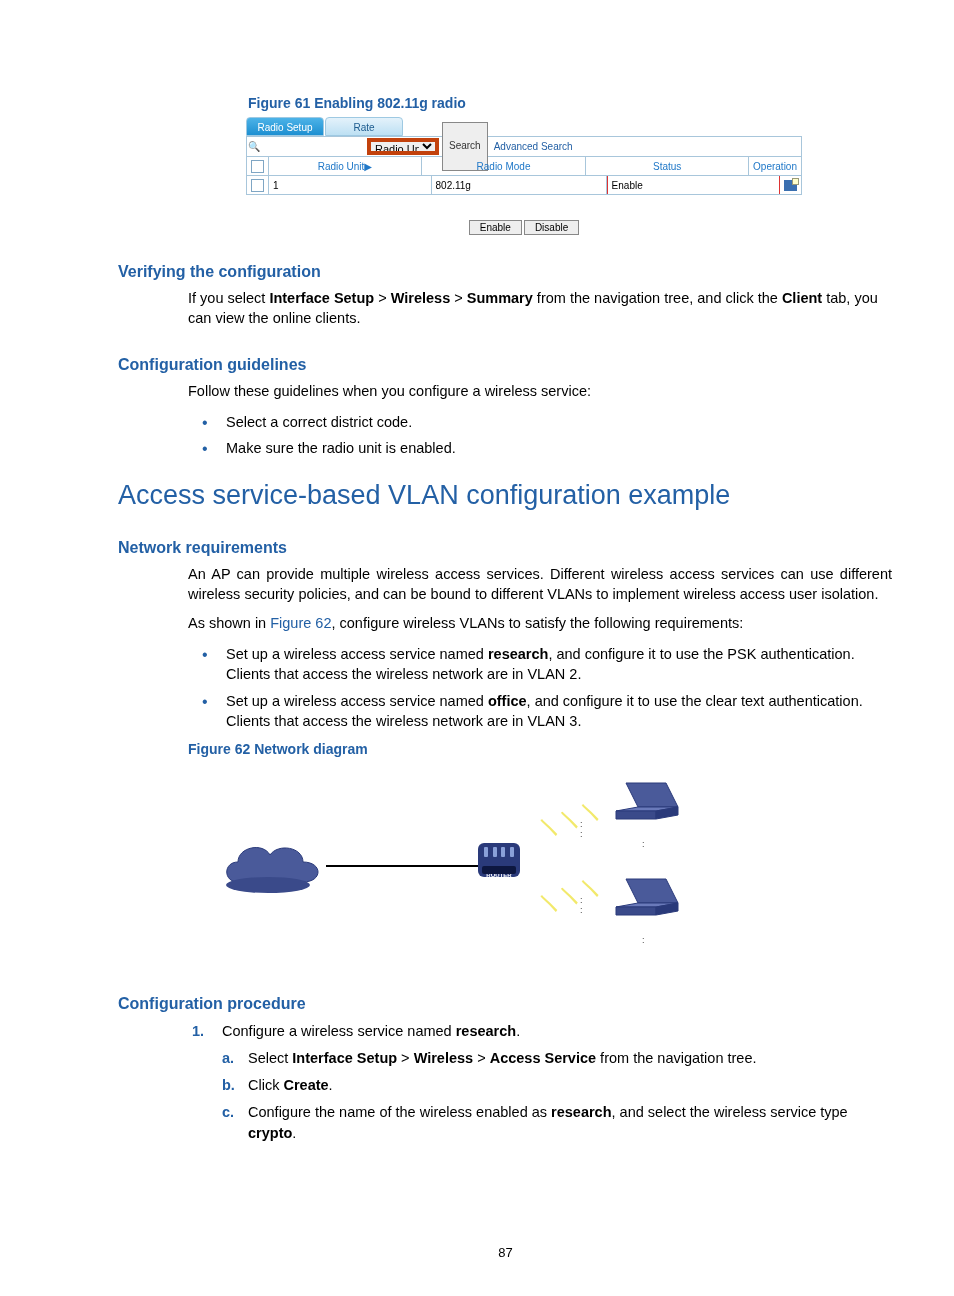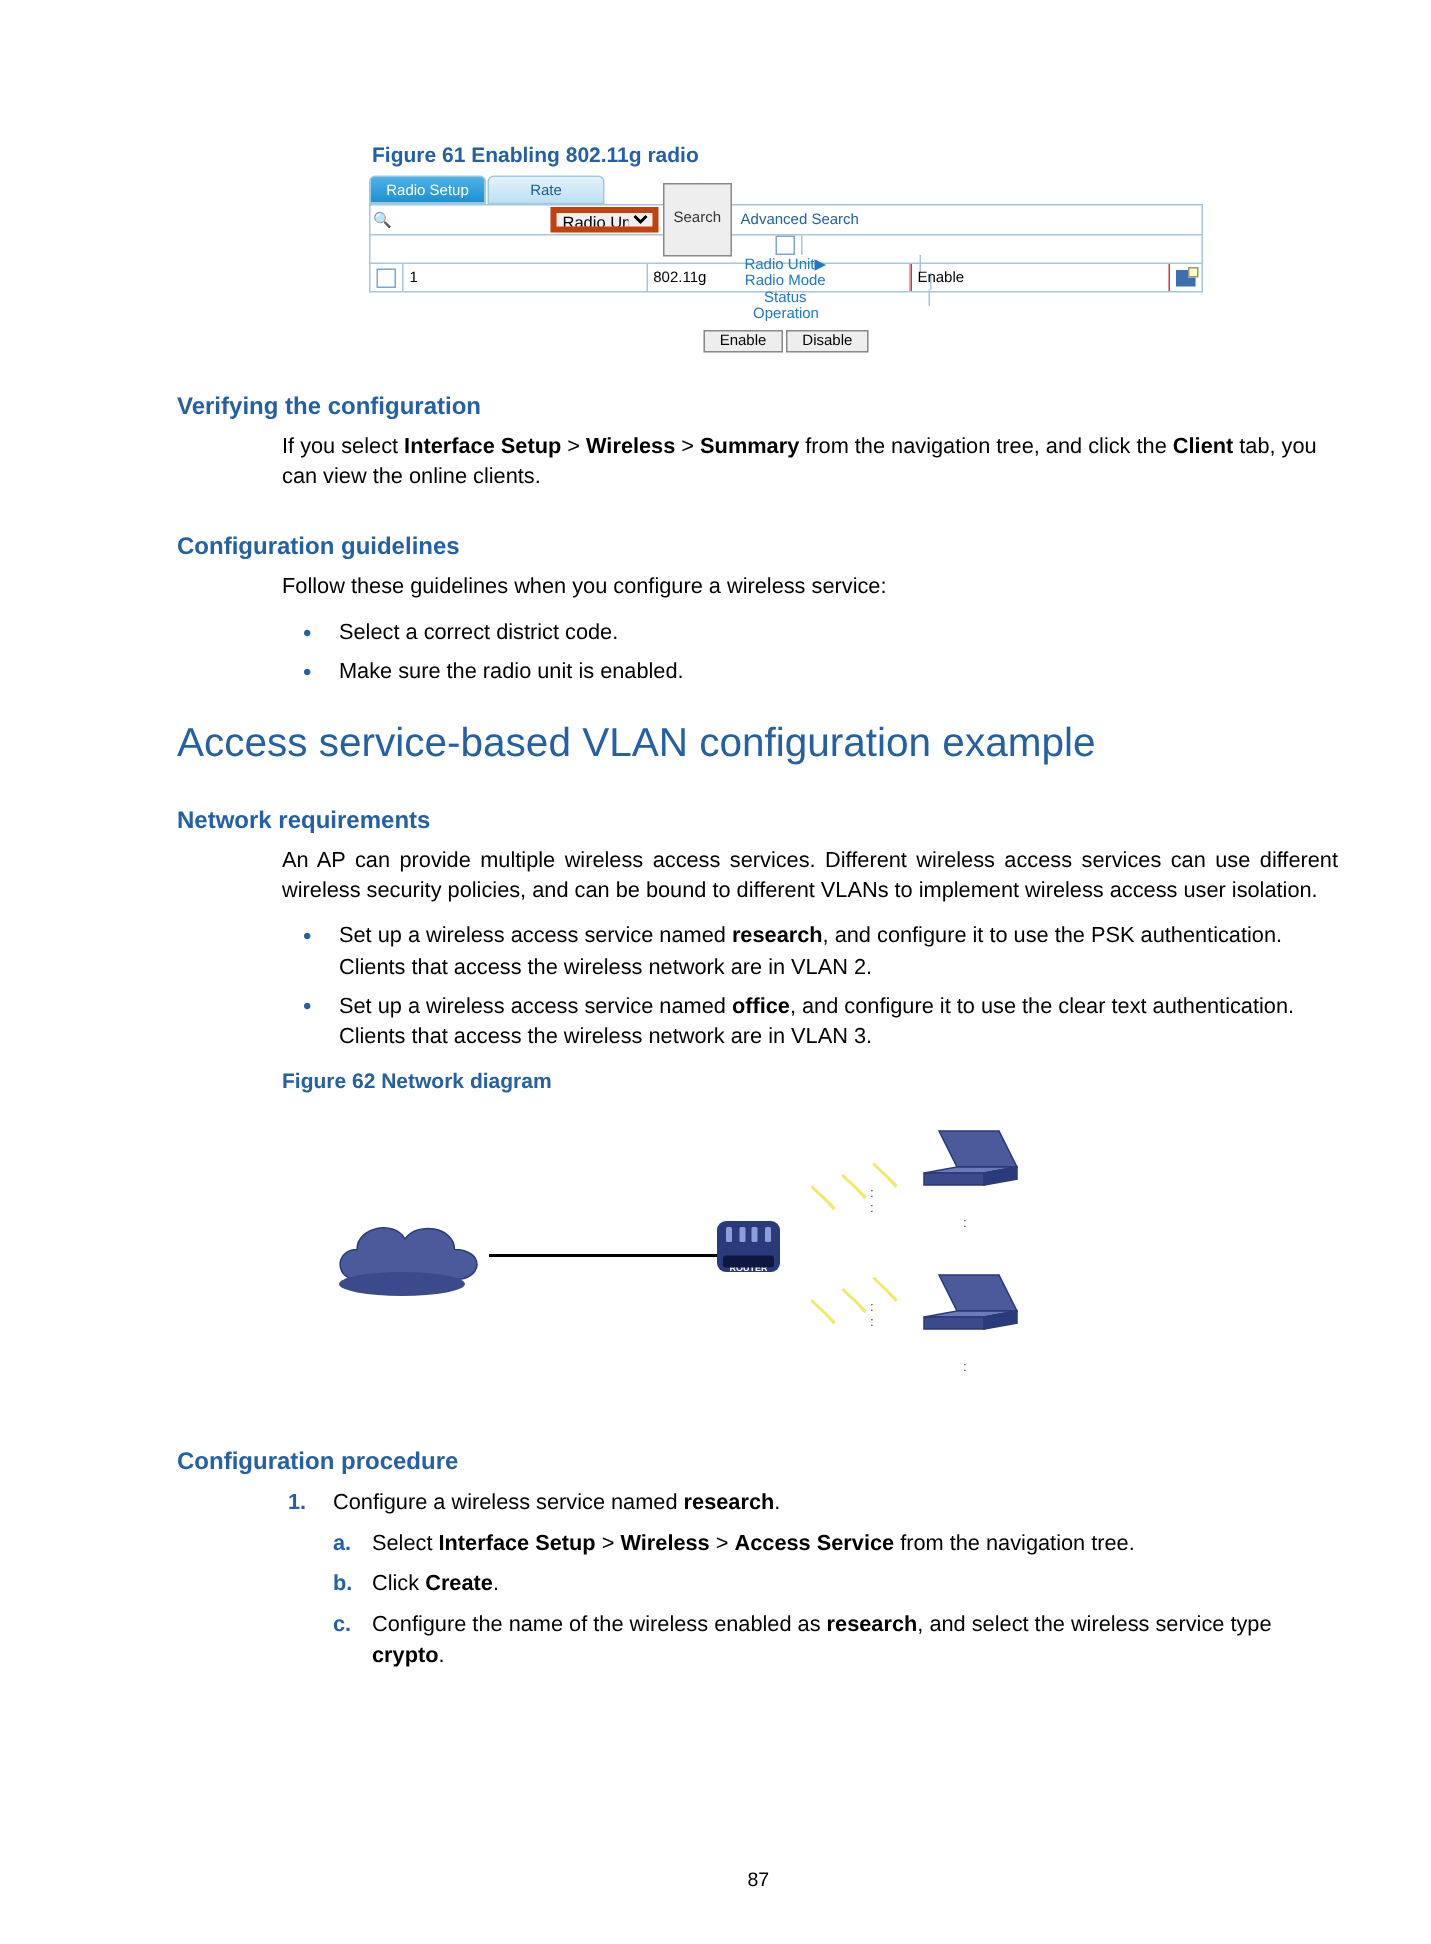--- a/index.html
+++ b/index.html
@@ -48,21 +48,21 @@
   .filterbar{
     border:1px solid #a8c6db;height:19px;display:flex;align-items:center;
     font-size:10px;color:#333;
   }
   .filterbar .mag{width:16px;text-align:center;color:#7a8;}
   .filterbar .spacer{flex:0 0 104px;}
   .filterbar select{height:17px;font-size:11px;border:4px solid #c2410c;width:72px;}
   .filterbar .btn{border:1px solid #888;background:#eee;font-size:10px;padding:16px 6px;height:15px;line-height:13px;margin-left:3px;}
   .filterbar .adv{color:#2360a5;margin-left:6px;}
   .gridhead,.gridrow{display:flex;font-size:10px;border:1px solid #a8c6db;border-top:none;height:18px;align-items:center;}
-  .gridhead{color:#2078c8;flex-direction:column;}
+  .gridhead{color:#2078c8;}
   .gridhead .c,.gridrow .c{border-right:1px solid #a8c6db;height:100%;display:flex;align-items:center;padding:0 4px;box-sizing:border-box;}
   .c.chk{width:22px;justify-content:center;}
   .c.ru{width:180px;justify-content:center;}
   .c.rm{width:194px;}
   .c.st{width:192px;}
   .c.op{flex:1;justify-content:center;border-right:none;}
   .gridrow .c.ru{justify-content:flex-start;}
   .gridrow .c.st{border:1px solid #d33;border-top:none;border-bottom:none;margin:-1px 0;}
   .btnrow{text-align:center;margin-top:22px;}
   .btnrow .b{display:inline-block;border:1px solid #888;background:#eee;font-size:10px;padding:1px 10px;margin:0 1px;}
@@ -155,20 +155,23 @@
   <p class="body">Follow these guidelines when you configure a wireless service:</p>
   <ul class="bul">
     <li>Select a correct district code.</li>
     <li>Make sure the radio unit is enabled.</li>
   </ul>
 
   <div class="h1">Access service-based VLAN configuration example</div>
 
   <div class="h2">Network requirements</div>
   <p class="body just">An AP can provide multiple wireless access services. Different wireless access services can use different wireless security policies, and can be bound to different VLANs to implement wireless access user isolation.</p>
+  <p class="body">
+    <span>As shown in </span><span class="link">Figure 62</span><span>, configure wireless VLANs to satisfy the following requirements:</span>
+  </p>
   <ul class="bul">
     <li><span>Set up a wireless access service named </span><b>research</b><span>, and configure it to use the PSK authentication. Clients that access the wireless network are in VLAN 2.</span></li>
     <li><span>Set up a wireless access service named </span><b>office</b><span>, and configure it to use the clear text authentication. Clients that access the wireless network are in VLAN 3.</span></li>
   </ul>
 
   <div class="fig-caption2">Figure 62 Network diagram</div>
 
   <div class="diagram">
     <div class="cloud">
       <svg width="110" height="60" viewBox="0 0 110 60">

